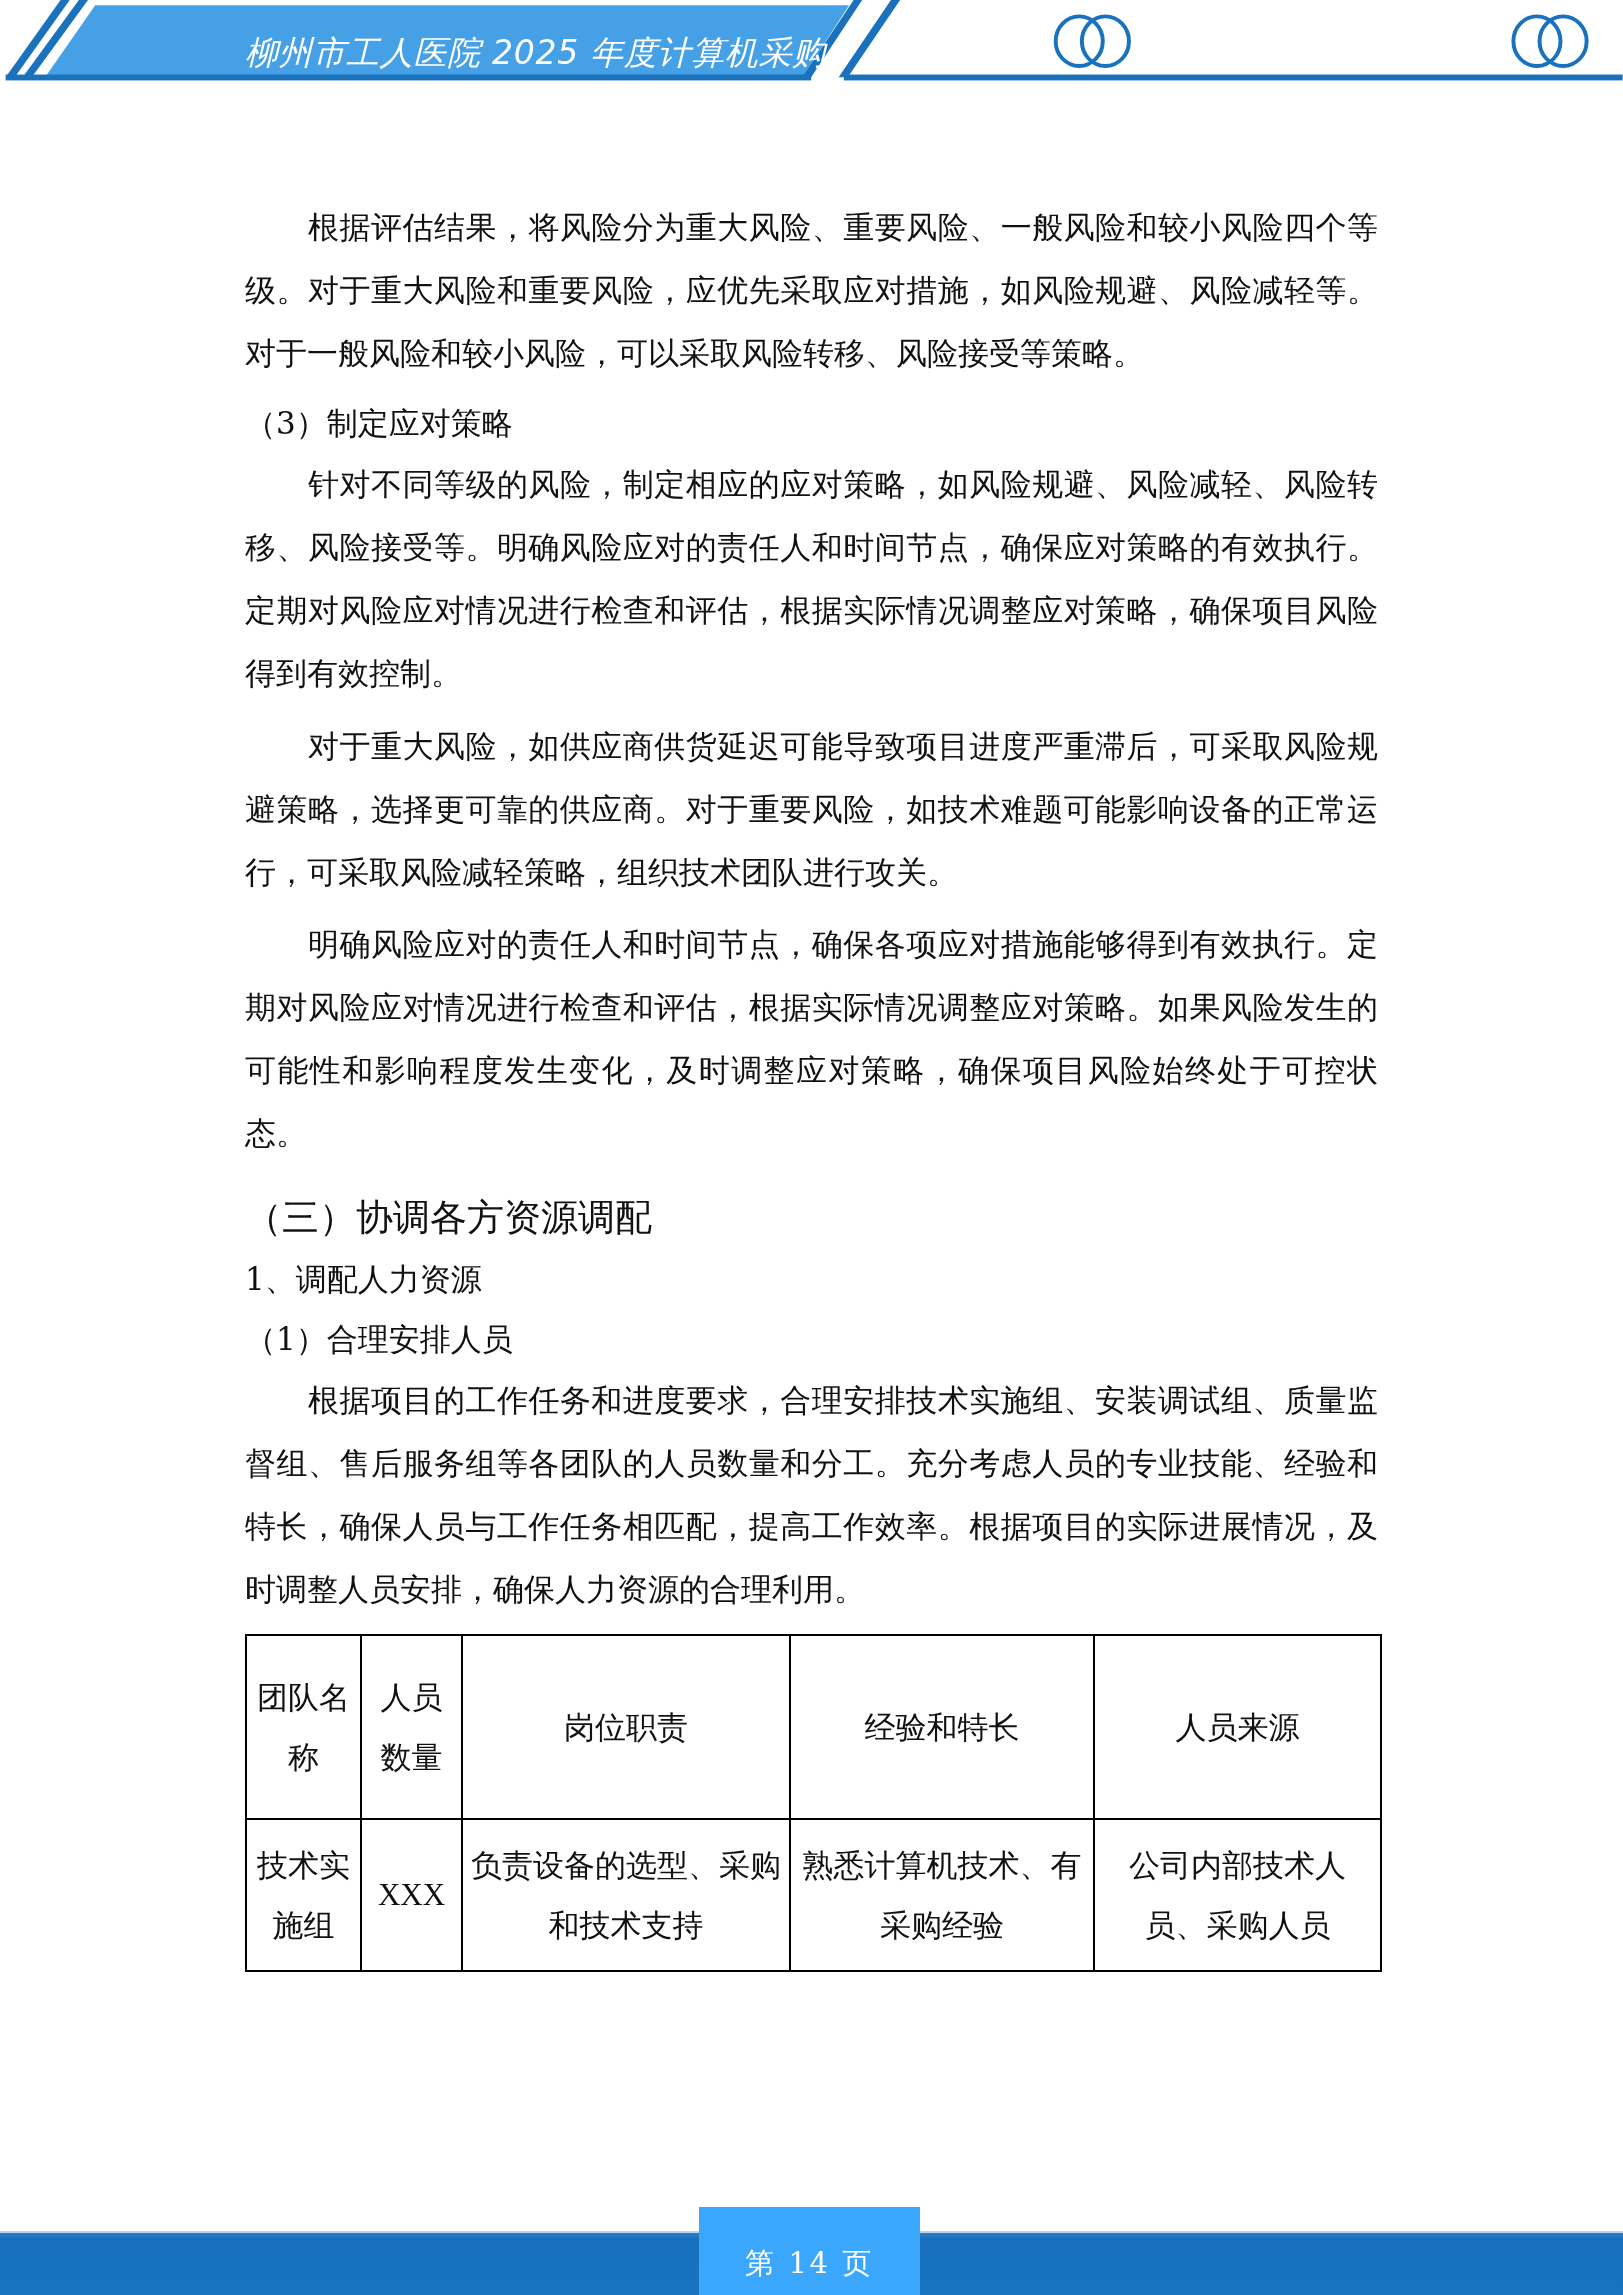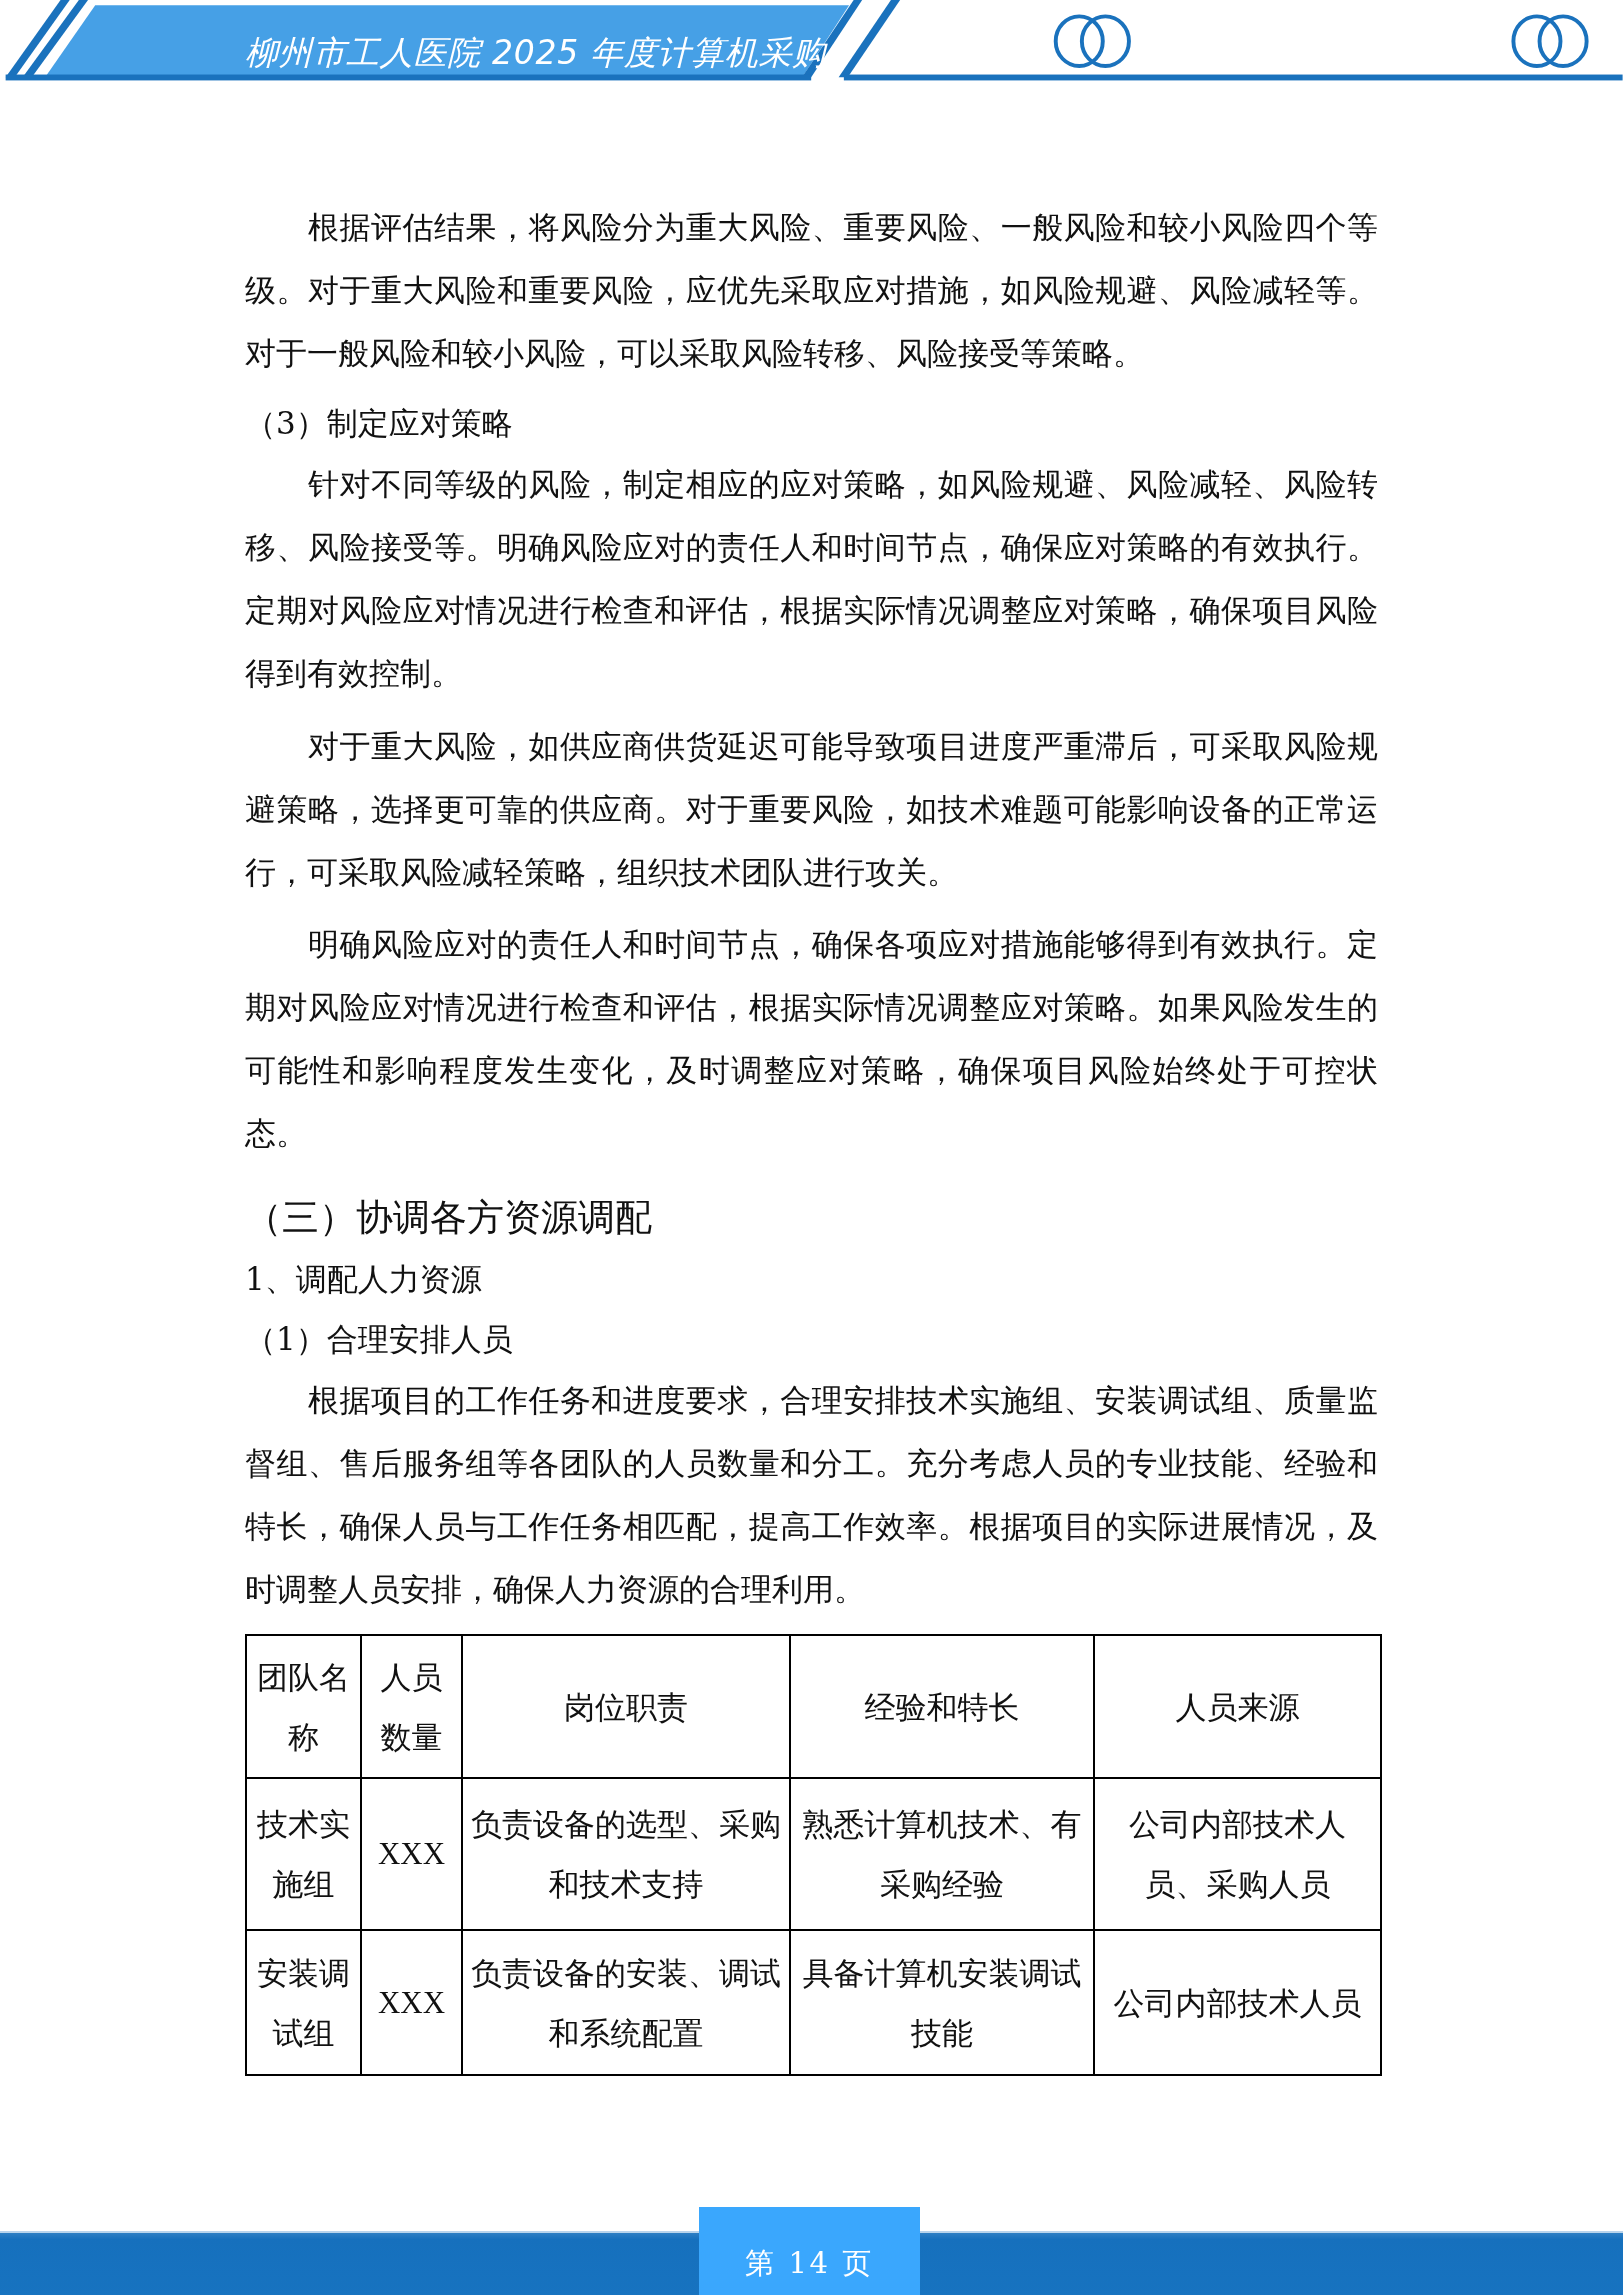--- a/index.html
+++ b/index.html
@@ -71,40 +71,33 @@
 
 <table class="tbl">
   <colgroup>
     <col style="width:115px">
       <col style="width:101px">
       <col style="width:328px">
       <col style="width:304px">
       <col style="width:287px">
   </colgroup>
   <tbody>
-      <tr style="height:143px;">
+      <tr style="height:184px;">
     <td>团队名称</td>
     <td>人员数量</td>
     <td>岗位职责</td>
     <td>经验和特长</td>
     <td>人员来源</td>
   </tr>
   <tr style="height:152px;">
     <td>技术实施组</td>
     <td style="font-family:'Liberation Serif',serif;">XXX</td>
     <td>负责设备的选型、采购和技术支持</td>
     <td>熟悉计算机技术、有采购经验</td>
     <td>公司内部技术人员、采购人员</td>
   </tr>
-  <tr style="height:145px;">
-    <td>安装调试组</td>
-    <td style="font-family:'Liberation Serif',serif;">XXX</td>
-    <td>负责设备的安装、调试和系统配置</td>
-    <td>具备计算机安装调试技能</td>
-    <td>公司内部技术人员</td>
-  </tr>
 </tbody>
   </table>
 
 <div class="ftr-band"></div>
 <div class="ftr-tab"></div>
 <div class="ftr-text">第 14 页</div>
 
 
 </body></html>

